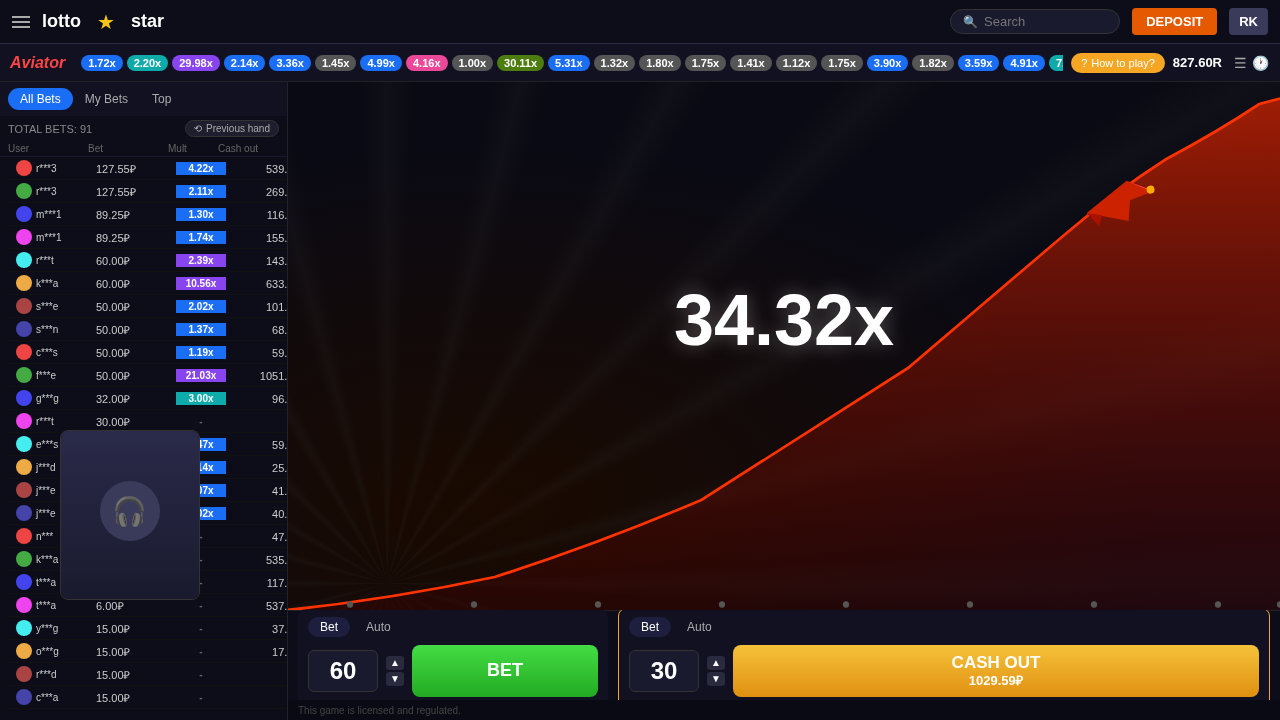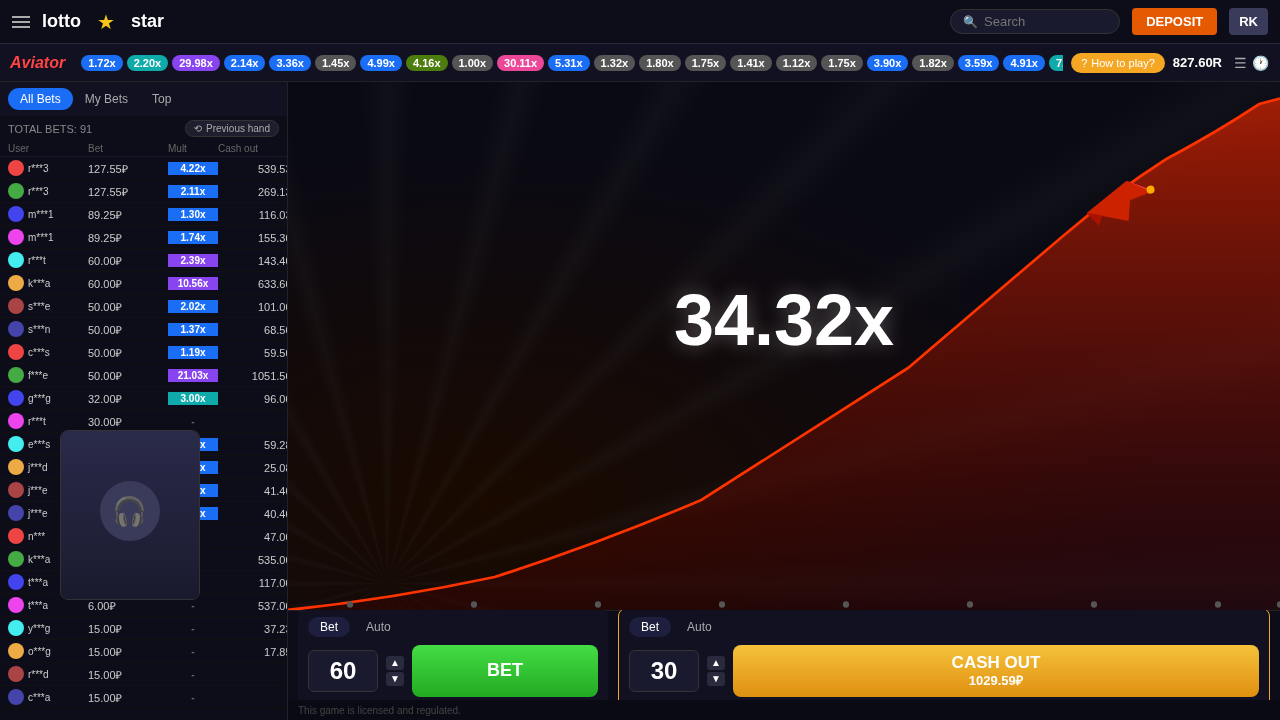--- a/index.html
+++ b/index.html
@@ -157,21 +157,21 @@
       gap: 4px;
     }
     .bets-table-header {
       display: grid;
       grid-template-columns: 80px 80px 50px 80px;
       padding: 2px 8px;
       font-size: 10px;
       color: #666;
       border-bottom: 1px solid #1a1a2e;
     }
-    .bets-list { overflow-y: auto; flex: 1; }
+    .bets-list { overflow-y: auto; flex: 1; margin-left: 8px; }
     .bet-row {
       display: grid;
       grid-template-columns: 80px 80px 50px 80px;
       padding: 3px 8px;
       font-size: 11px;
       align-items: center;
       border-bottom: 1px solid #111;
     }
     .user-cell { display: flex; align-items: center; gap: 4px; color: #ccc; font-size: 10px; }
     .user-avatar { width: 16px; height: 16px; border-radius: 50%; background: #555; flex-shrink: 0; }
@@ -445,23 +445,23 @@
 <div class="sub-header">
   <div class="aviator-logo">Aviator</div>
   <div class="multiplier-pills" id="pills-container">
       <span class="pill" style="background: rgb(26, 110, 245); color: rgb(255, 255, 255);">1.72x</span>
       <span class="pill" style="background: rgb(15, 170, 170); color: rgb(255, 255, 255);">2.20x</span>
       <span class="pill" style="background: rgb(136, 68, 238); color: rgb(255, 255, 255);">29.98x</span>
       <span class="pill" style="background: rgb(26, 110, 245); color: rgb(255, 255, 255);">2.14x</span>
       <span class="pill" style="background: rgb(26, 110, 245); color: rgb(255, 255, 255);">3.36x</span>
       <span class="pill" style="background: rgb(85, 85, 85); color: rgb(255, 255, 255);">1.45x</span>
       <span class="pill" style="background: rgb(26, 110, 245); color: rgb(255, 255, 255);">4.99x</span>
-      <span class="pill" style="background: #4d7c0f; color: rgb(255, 255, 255);">4.16x</span>
+      <span class="pill" style="background: #ec4899; color: rgb(255, 255, 255);">4.16x</span>
       <span class="pill" style="background: rgb(85, 85, 85); color: rgb(255, 255, 255);">1.00x</span>
-      <span class="pill" style="background: #ec4899; color: rgb(255, 255, 255);">30.11x</span>
+      <span class="pill" style="background: #4d7c0f; color: rgb(255, 255, 255);">30.11x</span>
       <span class="pill" style="background: rgb(26, 110, 245); color: rgb(255, 255, 255);">5.31x</span>
       <span class="pill" style="background: rgb(85, 85, 85); color: rgb(255, 255, 255);">1.32x</span>
       <span class="pill" style="background: rgb(85, 85, 85); color: rgb(255, 255, 255);">1.80x</span>
       <span class="pill" style="background: rgb(85, 85, 85); color: rgb(255, 255, 255);">1.75x</span>
       <span class="pill" style="background: rgb(85, 85, 85); color: rgb(255, 255, 255);">1.41x</span>
       <span class="pill" style="background: rgb(85, 85, 85); color: rgb(255, 255, 255);">1.12x</span>
       <span class="pill" style="background: rgb(85, 85, 85); color: rgb(255, 255, 255);">1.75x</span>
       <span class="pill" style="background: rgb(26, 110, 245); color: rgb(255, 255, 255);">3.90x</span>
       <span class="pill" style="background: rgb(85, 85, 85); color: rgb(255, 255, 255);">1.82x</span>
       <span class="pill" style="background: rgb(26, 110, 245); color: rgb(255, 255, 255);">3.59x</span>

